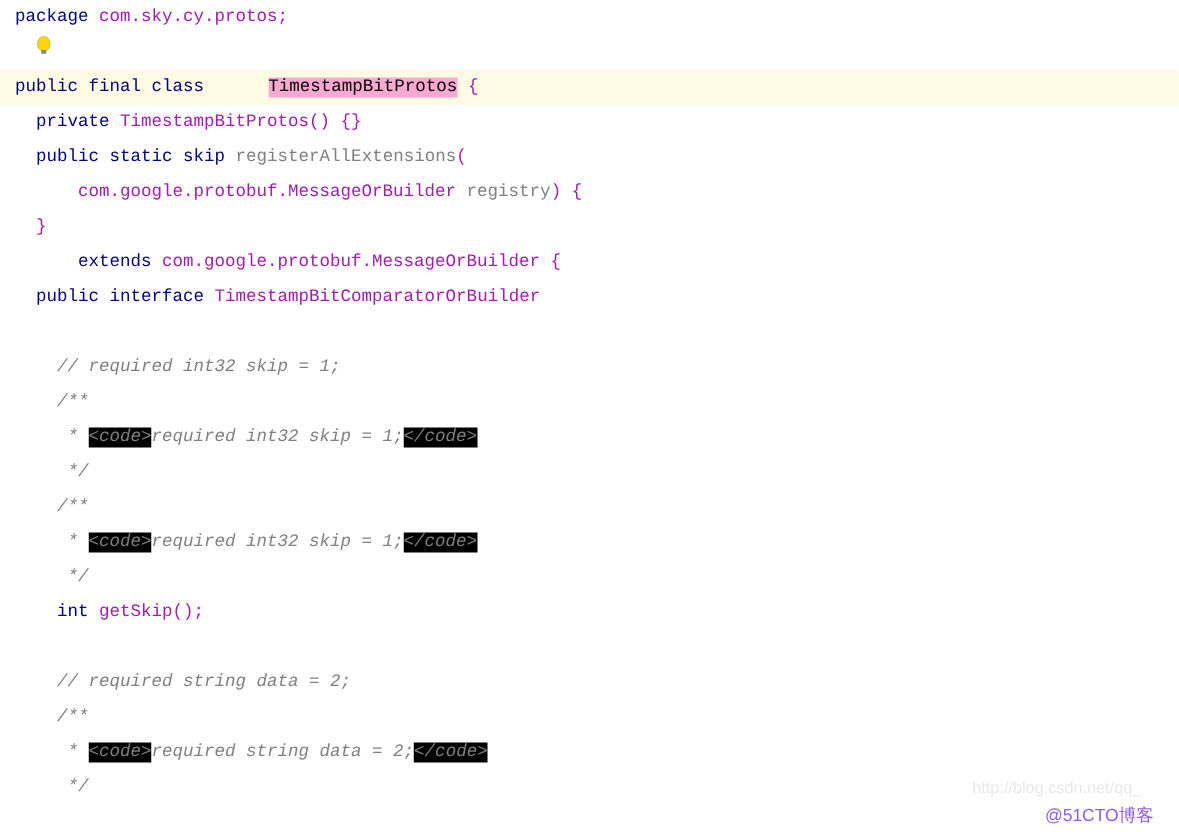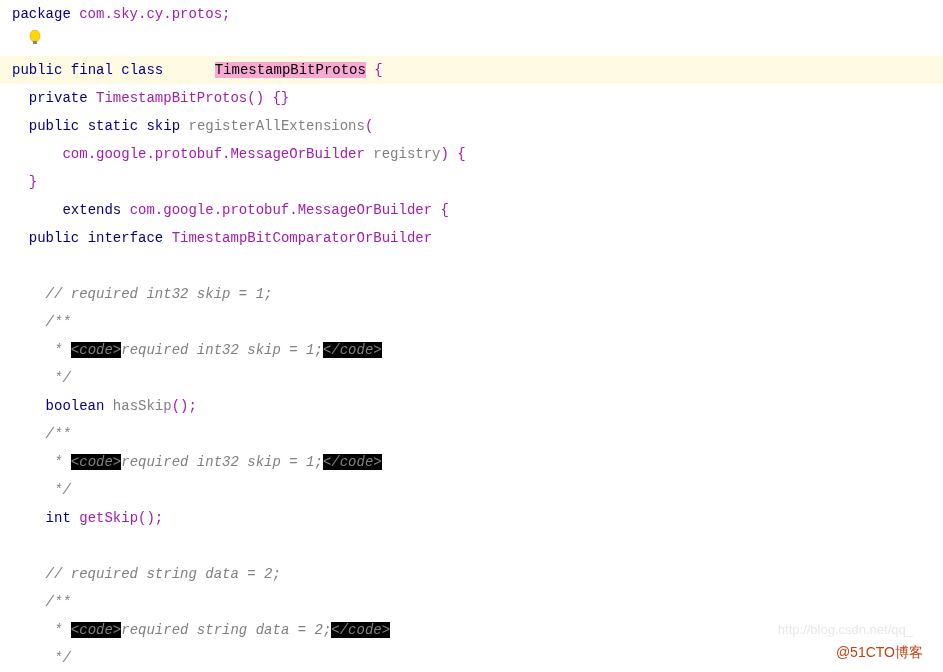--- a/index.html
+++ b/index.html
@@ -30,21 +30,21 @@
     .method-decl { color: #808080; }
     .param { color: #808080; }
     .comment { color: #808080; font-style: italic; margin-top: 15px; }
     .doc-comment { color: #808080; font-style: italic; }
     .selected { background: #f9a8d4; margin-left: 43px; }
     .code-tag { background: #000000; color: #808080; font-style: italic; }
     .watermark {
       position: absolute;
       right: 20px;
       bottom: 10px;
-      color: #c2410c;
+      color: #8b5cf6;
       font-size: 14px;
       font-family: Arial, sans-serif;
       pointer-events: none;
     }
     .watermark2 {
       position: absolute;
       right: 30px;
       bottom: 35px;
       color: #e8e8e8;
       font-size: 13px;
@@ -80,21 +80,20 @@
   <div class="code-line"> </div>
 
   <div class="code-line">    <span class="comment">// required int32 skip = 1;</span></div>
 
   <div class="code-line">    <span class="doc-comment">/**</span></div>
 
   <div class="code-line">    <span class="doc-comment"> * </span><span class="code-tag">&lt;code&gt;</span><span class="doc-comment">required int32 skip = 1;</span><span class="code-tag">&lt;/code&gt;</span></div>
 
   <div class="code-line">    <span class="doc-comment"> */</span></div>
 
-  <div class="code-line">    <span class="keyword">boolean</span> <span class="method-decl">hasSkip</span><span class="normal">();</span></div>
 
   <div class="code-line">    <span class="doc-comment">/**</span></div>
 
   <div class="code-line">    <span class="doc-comment"> * </span><span class="code-tag">&lt;code&gt;</span><span class="doc-comment">required int32 skip = 1;</span><span class="code-tag">&lt;/code&gt;</span></div>
 
   <div class="code-line">    <span class="doc-comment"> */</span></div>
 
   <div class="code-line">    <span class="keyword">int</span><span class="normal"> getSkip();</span></div>
 
   <div class="code-line"> </div>

